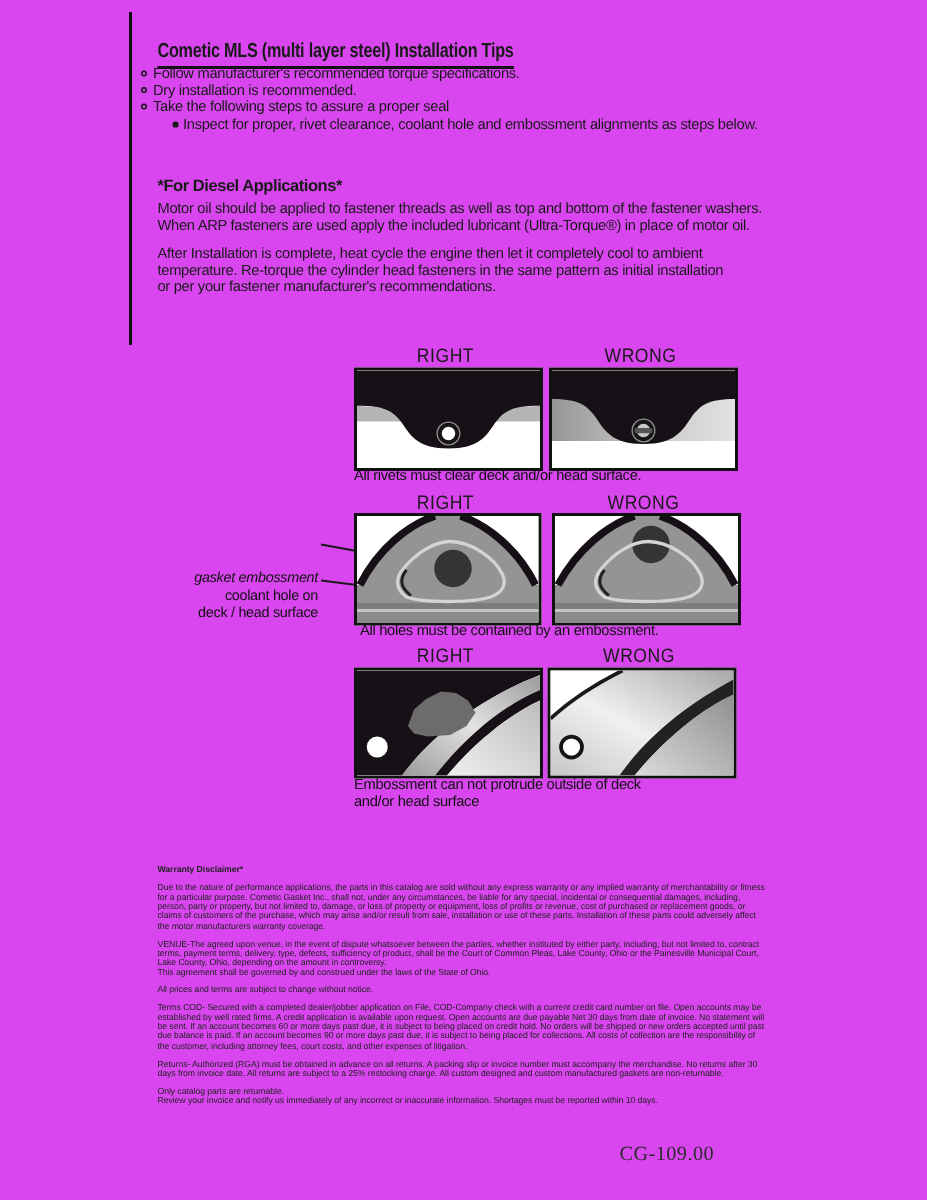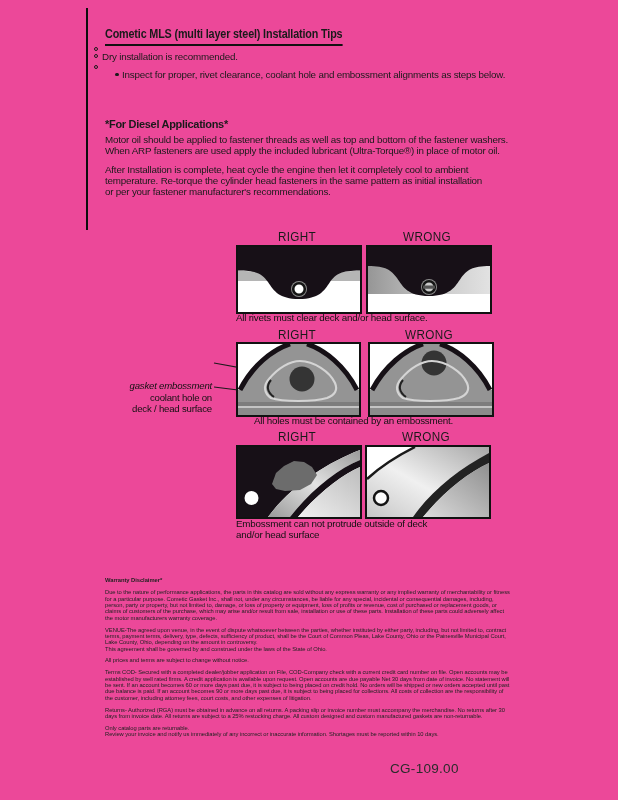--- a/index.html
+++ b/index.html
@@ -1,18 +1,18 @@
 <!DOCTYPE html>
 <html><head>
 <meta charset="utf-8">
 <style>
   * { margin:0; padding:0; box-sizing:border-box; }
   html,body { background:#ffffff; }
   #page {
-    position:relative; width:618px; height:800px; background:#ec4899;
+    position:relative; width:618px; height:800px; background:#d946ef;
     font-family:"Liberation Sans", sans-serif; color:#1a1a1a; overflow:hidden;
   }
   .abs { position:absolute; }
   .pre { white-space:pre-line; }
 
   .vrule { left:86px; top:8px; width:2px; height:222px; background:#0e0e0e; }
 
   .title {
     left:105px; top:26px; font-size:13.5px; font-weight:bold; letter-spacing:-0.2px;
     transform:scaleX(0.80); transform-origin:left top;
@@ -32,43 +32,45 @@
   .dlabel { font-size:13px; letter-spacing:0.4px; text-align:center; width:122px; transform:scaleX(0.9); transform-origin:center top; }
   .dbox { border:2px solid #111; background:#fff; }
   .caption { font-size:9.8px; letter-spacing:-0.2px; line-height:11px; color:#111; }
 
   .side-label { font-size:9.6px; letter-spacing:-0.2px; line-height:10.5px; text-align:right; color:#111; }
 
   .legal { left:105px; top:577px; width:406px; font-size:5.8px; line-height:6.35px; letter-spacing:-0.05px; color:#222; }
   .legal .lp { margin-bottom:5.5px; }
   .legal .lh { font-weight:bold; margin-bottom:6px; }
 
-  .pagenum { left:390px; top:761px; font-size:13.5px; letter-spacing:0.3px; color:#2b2b2b; }
+  .pagenum { left:413px; top:761px; font-size:13.5px; letter-spacing:0.3px; color:#2b2b2b;font-family:Liberation Serif, serif; }
 
   svg { display:block; }
 </style>
 </head>
 <body>
 
 <div id="page">
 
   <div class="abs vrule"></div>
 
   <div class="abs title">Cometic MLS (multi layer steel) Installation Tips</div>
 
   <div class="abs bullets">
     <div class="b-row">
       <span class="b-dot-o"></span>
+      <span>Follow manufacturer's recommended torque specifications.</span>
     </div>
     <div class="b-row">
       <span class="b-dot-o"></span>
       <span>Dry installation is recommended.</span>
     </div>
     <div class="b-row">
       <span class="b-dot-o"></span>
+      <span>Take the following steps to assure a proper seal</span>
     </div>
     <div class="b-row b-sub">
       <span class="b-dot-f"></span>
       <span>Inspect for proper, rivet clearance, coolant hole and embossment alignments as steps below.</span>
     </div>
   </div>
 
   <div class="abs diesel-head">*For Diesel Applications*</div>
   <div class="abs body-par p2 pre">After Installation is complete, heat cycle the engine then let it completely cool to ambient
 temperature. Re-torque the cylinder head fasteners in the same pattern as initial installation
@@ -147,21 +149,21 @@
       <path d="M0,0 L53,0 C35,6 15,22 2,46 L0,46 Z" fill="#ffffff"></path>
       <path d="M53,0 C35,6 15,22 2,46" fill="none" stroke="#161016" stroke-width="5"></path>
       <path d="M122,0 L70,0 C88,6 108,22 120,46 L122,46 Z" fill="#ffffff"></path>
       <path d="M70,0 C88,6 108,22 120,46" fill="none" stroke="#161016" stroke-width="5"></path>
       <circle cx="64" cy="19" r="12.5" fill="#343434"></circle>
       <path d="M33,54 C26,49 25,42 31,35 C40,24 52,17 62,17 C76,17 92,28 97,39 C100,46 97,51 89,54 C76,58 44,58 33,54 Z" fill="none" stroke="#d4d4d4" stroke-width="2.2"></path>
       <path d="M36,53 C29,48 28,42 33,36" fill="none" stroke="#222222" stroke-width="2"></path>
     </svg>
   </div>
 
-  <div class="abs caption" style="left:240px; top:415px;margin-left:14px;">All holes must be contained by an embossment.</div>
+  <div class="abs caption" style="left:240px; top:415px;">All holes must be contained by an embossment.</div>
 
   <div class="abs dlabel" style="left:236px; top:429px;">RIGHT</div>
   <div class="abs dlabel" style="left:365px; top:429px;">WRONG</div>
 
   <div class="abs dbox" style="left:236px; top:445px;">
     <svg width="122" height="70" viewBox="0 0 122 70">
       <defs>
         <linearGradient id="band1" x1="0" y1="1" x2="1" y2="0">
           <stop offset="0" stop-color="#9a9a9a"></stop>
             <stop offset="0.5" stop-color="#e3e3e3"></stop>

